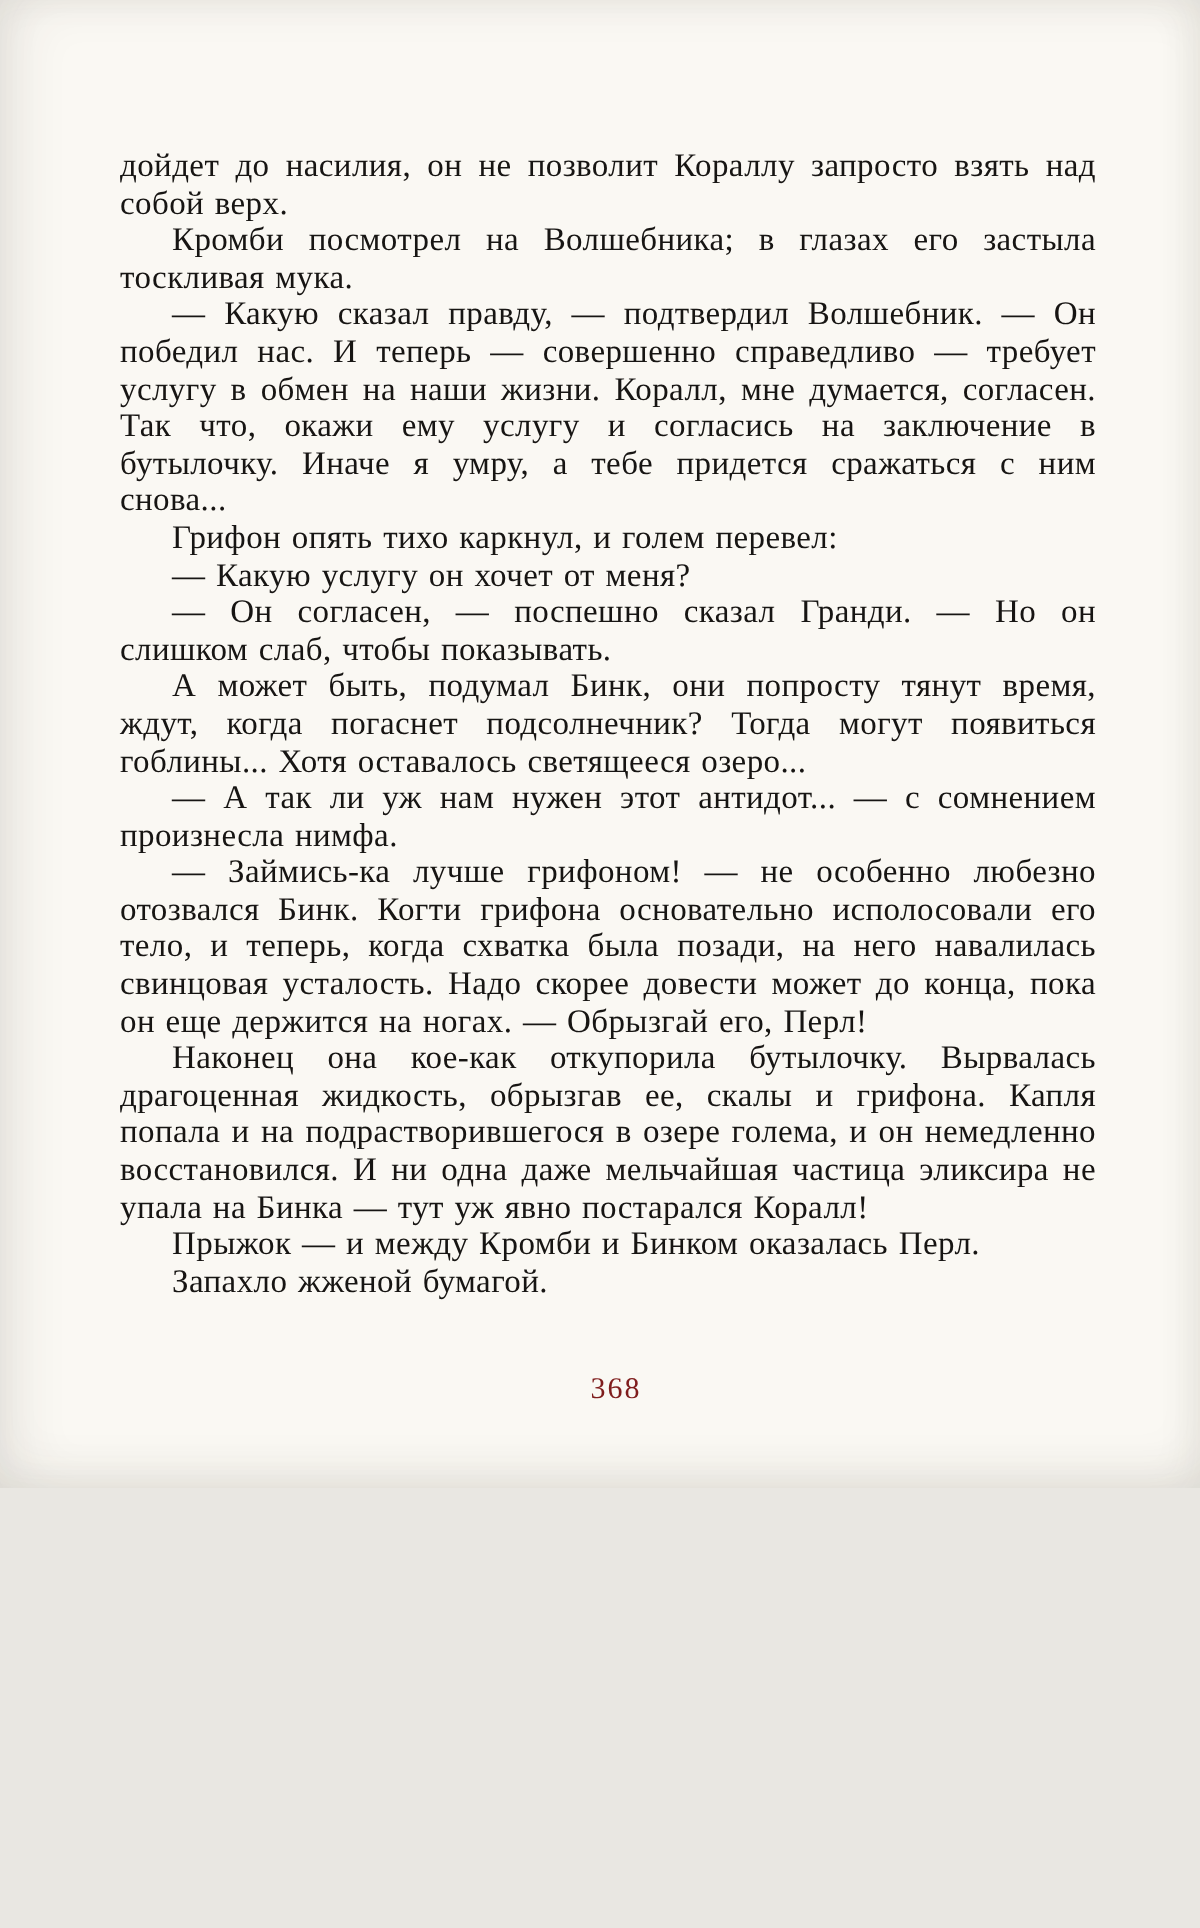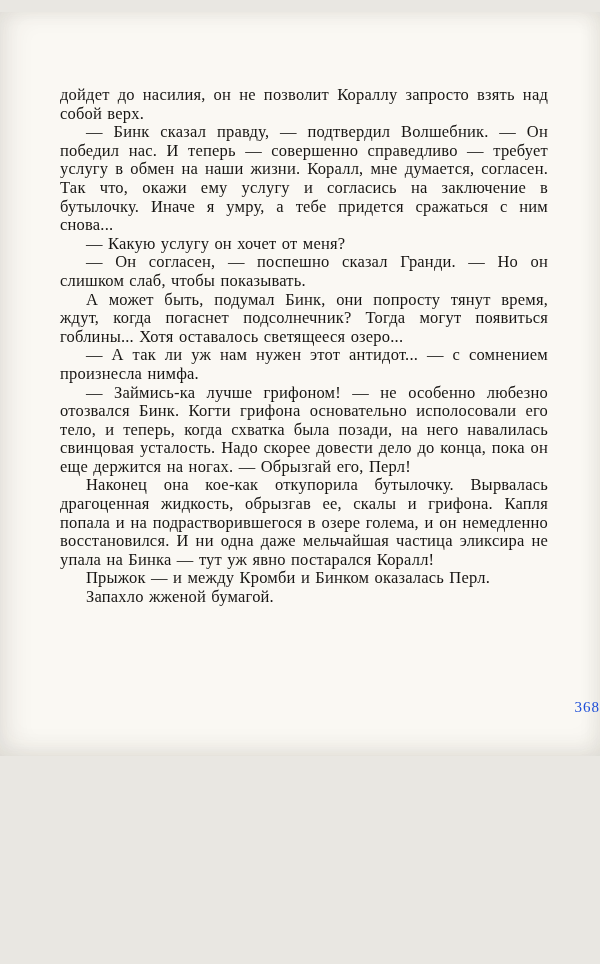--- a/index.html
+++ b/index.html
@@ -4,21 +4,21 @@
 <style>
   html, body {
     margin: 0;
     padding: 0;
     background: #e9e7e2;
   }
   .book-page {
     position: relative;
     width: 600px;
     height: 744px;
-    margin: 12px auto;
+    margin: 0 auto;
     background: #faf8f3;
     box-shadow: inset 10px 0 26px rgba(60,55,45,0.08),
                 inset -6px 0 18px rgba(60,55,45,0.05),
                 inset 0 -10px 24px rgba(60,55,45,0.05);
     font-family: "Liberation Serif", "DejaVu Serif", serif;
     color: #171513;
     overflow: hidden;
   }
   .text-block {
     position: absolute;
@@ -36,36 +36,38 @@
     text-indent: 26px;
   }
   .para.flush {
     text-indent: 0;
   }
   .page-number {
     position: absolute;
     left: 16px;
     right: 0;
     bottom: 40px;
-    text-align: right;
+    text-align: center;
     font-size: 15px;
     letter-spacing: 1px;
-    color: #1d4ed8;
+    color: #7f1d1d;
   }
 </style>
 </head>
 <body>
 
 <div class="book-page">
   <div class="text-block">
     <p class="para flush">дойдет до насилия, он не позволит Кораллу запросто взять над собой верх.</p>
-    <p class="para">— Бинк сказал правду, — подтвердил Волшебник. — Он победил нас. И теперь — совершенно справедливо — требует услугу в обмен на наши жизни. Коралл, мне думается, согласен. Так что, окажи ему услугу и согласись на заключение в бутылочку. Иначе я умру, а тебе придется сражаться с ним снова...</p>
+    <p class="para">Кромби посмотрел на Волшебника; в глазах его застыла тоскливая мука.</p>
+    <p class="para">— Какую сказал правду, — подтвердил Волшебник. — Он победил нас. И теперь — совершенно справедливо — требует услугу в обмен на наши жизни. Коралл, мне думается, согласен. Так что, окажи ему услугу и согласись на заключение в бутылочку. Иначе я умру, а тебе придется сражаться с ним снова...</p>
+    <p class="para">Грифон опять тихо каркнул, и голем перевел:</p>
     <p class="para">— Какую услугу он хочет от меня?</p>
     <p class="para">— Он согласен, — поспешно сказал Гранди. — Но он слишком слаб, чтобы показывать.</p>
     <p class="para">А может быть, подумал Бинк, они попросту тянут время, ждут, когда погаснет подсолнечник? Тогда могут появиться гоблины... Хотя оставалось светящееся озеро...</p>
     <p class="para">— А так ли уж нам нужен этот антидот... — с сомнением произнесла нимфа.</p>
-    <p class="para">— Займись-ка лучше грифоном! — не особенно любезно отозвался Бинк. Когти грифона основательно исполосовали его тело, и теперь, когда схватка была позади, на него навалилась свинцовая усталость. Надо скорее довести дело до конца, пока он еще держится на ногах. — Обрызгай его, Перл!</p>
+    <p class="para">— Займись-ка лучше грифоном! — не особенно любезно отозвался Бинк. Когти грифона основательно исполосовали его тело, и теперь, когда схватка была позади, на него навалилась свинцовая усталость. Надо скорее довести может до конца, пока он еще держится на ногах. — Обрызгай его, Перл!</p>
     <p class="para">Наконец она кое-как откупорила бутылочку. Вырвалась драгоценная жидкость, обрызгав ее, скалы и грифона. Капля попала и на подрастворившегося в озере голема, и он немедленно восстановился. И ни одна даже мельчайшая частица эликсира не упала на Бинка — тут уж явно постарался Коралл!</p>
     <p class="para">Прыжок — и между Кромби и Бинком оказалась Перл.</p>
     <p class="para">Запахло жженой бумагой.</p>
   </div>
   <div class="page-number">368</div>
 </div>
 
 </body></html>

